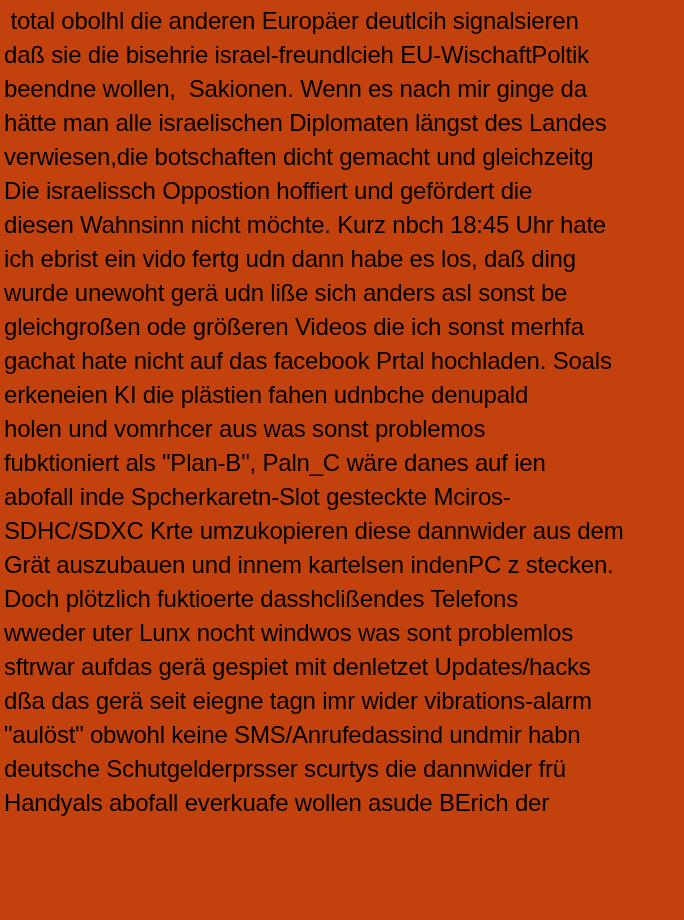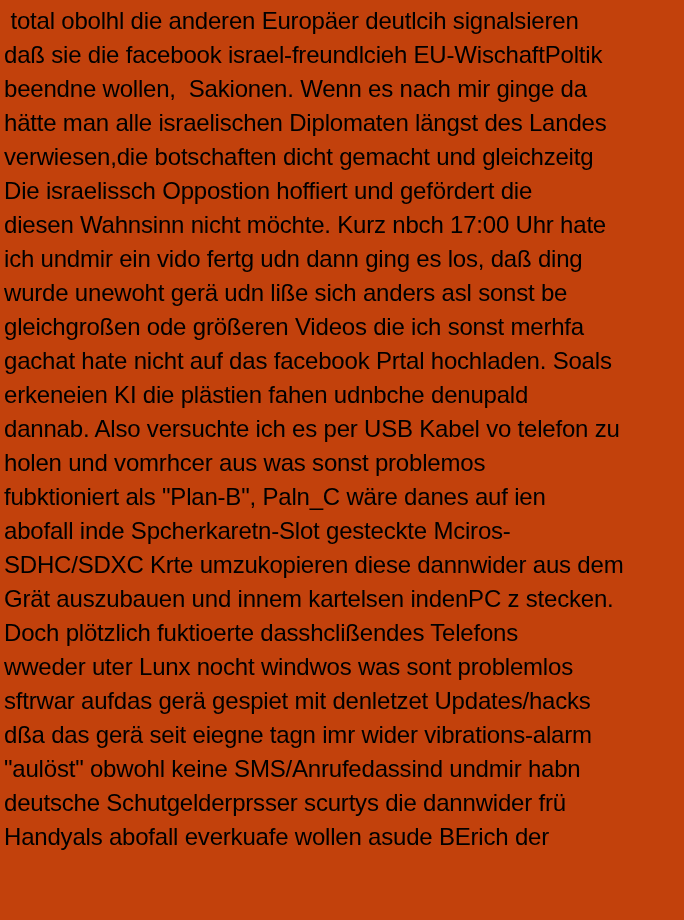--- a/index.html
+++ b/index.html
@@ -31,32 +31,31 @@
     white-space: pre;  
     height: 34px;
   }
 </style>
 </head>
 <body>
 
 <div class="page">
   <div class="text-block">
       <div class="text-line"> total obolhl die anderen Europäer deutlcih signalsieren</div>
-      <div class="text-line">daß sie die facebook israel-freundlcieh EU-WischaftPoltik</div>
+      <div class="text-line">daß sie die bisehrie israel-freundlcieh EU-WischaftPoltik</div>
       <div class="text-line">beendne wollen,  Sakionen. Wenn es nach mir ginge da</div>
       <div class="text-line">hätte man alle israelischen Diplomaten längst des Landes</div>
       <div class="text-line">verwiesen,die botschaften dicht gemacht und gleichzeitg</div>
       <div class="text-line">Die israelissch Oppostion hoffiert und gefördert die</div>
-      <div class="text-line">diesen Wahnsinn nicht möchte. Kurz nbch 17:00 Uhr hate</div>
-      <div class="text-line">ich undmir ein vido fertg udn dann ging es los, daß ding</div>
+      <div class="text-line">diesen Wahnsinn nicht möchte. Kurz nbch 18:45 Uhr hate</div>
+      <div class="text-line">ich ebrist ein vido fertg udn dann habe es los, daß ding</div>
       <div class="text-line">wurde unewoht gerä udn liße sich anders asl sonst be</div>
       <div class="text-line">gleichgroßen ode größeren Videos die ich sonst merhfa</div>
       <div class="text-line">gachat hate nicht auf das facebook Prtal hochladen. Soals</div>
       <div class="text-line">erkeneien KI die plästien fahen udnbche denupald</div>
-      <div class="text-line">dannab. Also versuchte ich es per USB Kabel vo telefon zu</div>
       <div class="text-line">holen und vomrhcer aus was sonst problemos</div>
       <div class="text-line">fubktioniert als "Plan-B", Paln_C wäre danes auf ien</div>
       <div class="text-line">abofall inde Spcherkaretn-Slot gesteckte Mciros-</div>
       <div class="text-line">SDHC/SDXC Krte umzukopieren diese dannwider aus dem</div>
       <div class="text-line">Grät auszubauen und innem kartelsen indenPC z stecken.</div>
       <div class="text-line">Doch plötzlich fuktioerte dasshclißendes Telefons</div>
       <div class="text-line">wweder uter Lunx nocht windwos was sont problemlos</div>
       <div class="text-line">sftrwar aufdas gerä gespiet mit denletzet Updates/hacks</div>
       <div class="text-line">dßa das gerä seit eiegne tagn imr wider vibrations-alarm</div>
       <div class="text-line">"aulöst" obwohl keine SMS/Anrufedassind undmir habn</div>

